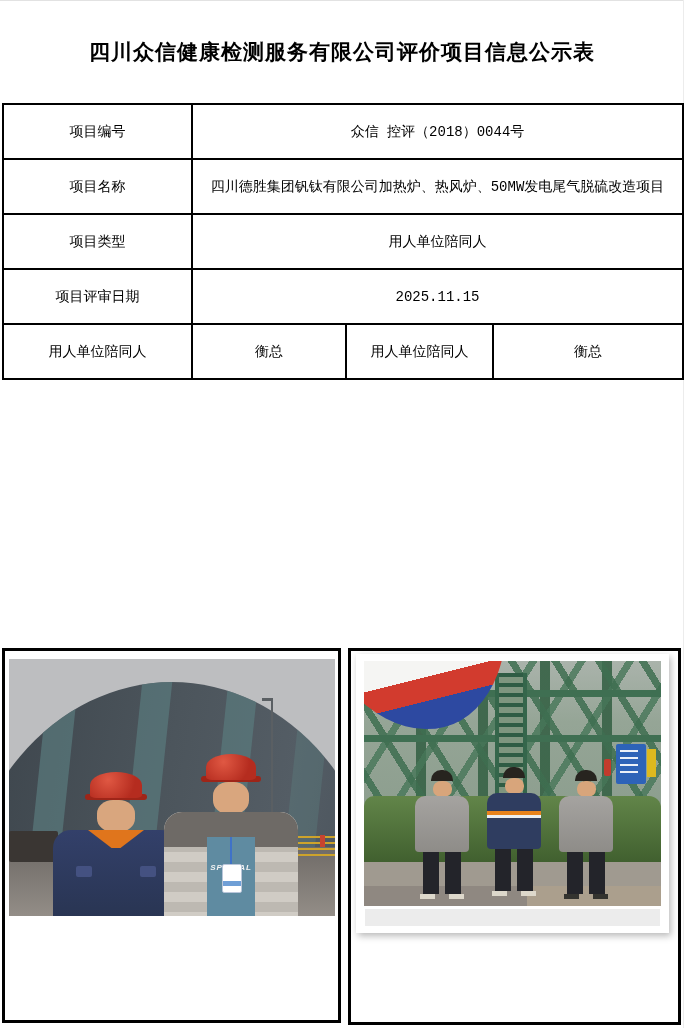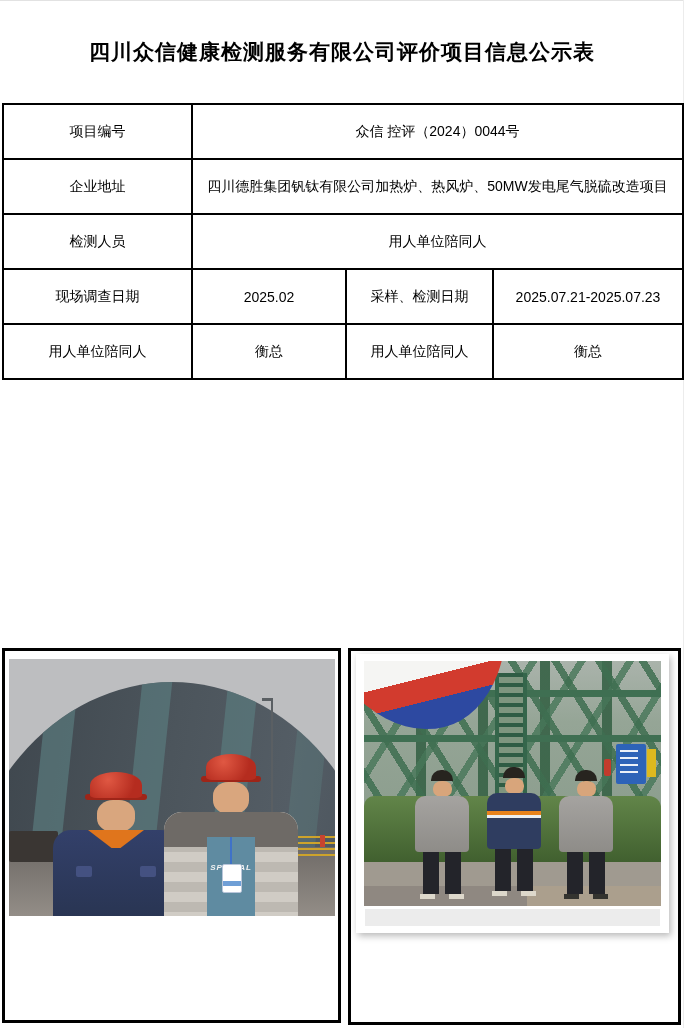--- a/index.html
+++ b/index.html
@@ -11,21 +11,21 @@
   .top-hairline{position:absolute;left:0;top:0;width:684px;height:1px;background:#e2e2e2;}
   .right-hairline{position:absolute;right:0;top:0;width:1px;height:1028px;background:#ececec;}
 
   .title{
     position:absolute;left:0;top:38px;width:684px;text-align:center;
     font-size:21px;font-weight:bold;letter-spacing:1px;
   }
 
   table.info{
     position:absolute;left:2px;top:103px;width:680px;
-    border-collapse:collapse;table-layout:fixed;
+    border-collapse:collapse;table-layout:fixed;font-family:Liberation Mono, monospace;
   }
   table.info td{
     border:2px solid #000;height:49px;text-align:center;vertical-align:middle;
     font-size:14px;padding:2px 6px;overflow:hidden;white-space:nowrap;
   }
   td.wrapok{white-space:normal;margin-left:36px;}
 
   .photo-box{position:absolute;border:3px solid #000;background:#fff;}
   #boxL{left:2px;top:648px;width:333px;height:369px;}
   #boxR{left:348px;top:648px;width:327px;height:371px;}
@@ -113,35 +113,33 @@
 <table class="info">
   <colgroup>
     <col style="width:189px">
       <col style="width:154px">
       <col style="width:147px">
       <col style="width:190px">
   </colgroup>
   <tbody>
       <tr>
     <td>项目编号</td>
-    <td colspan="3">众信 控评（2024）0044号</td>
-  </tr>
-  <tr>
-    <td>企业地址</td>
+    <td colspan="3">众信 控评（2018）0044号</td>
+  </tr>
+  <tr>
+    <td>项目名称</td>
     <td colspan="3" class="wrapok">四川德胜集团钒钛有限公司加热炉、热风炉、50MW发电尾气脱硫改造项目</td>
   </tr>
   <tr>
-    <td>检测人员</td>
+    <td>项目类型</td>
     <td colspan="3">用人单位陪同人</td>
   </tr>
   <tr>
-    <td>现场调查日期</td>
-    <td>2025.02</td>
-    <td>采样、检测日期</td>
-    <td>2025.07.21-2025.07.23</td>
+    <td>项目评审日期</td>
+    <td colspan="3">2025.11.15</td>
   </tr>
   <tr>
     <td>用人单位陪同人</td>
     <td>衡总</td>
     <td>用人单位陪同人</td>
     <td>衡总</td>
   </tr>
 </tbody>
   </table>
 

